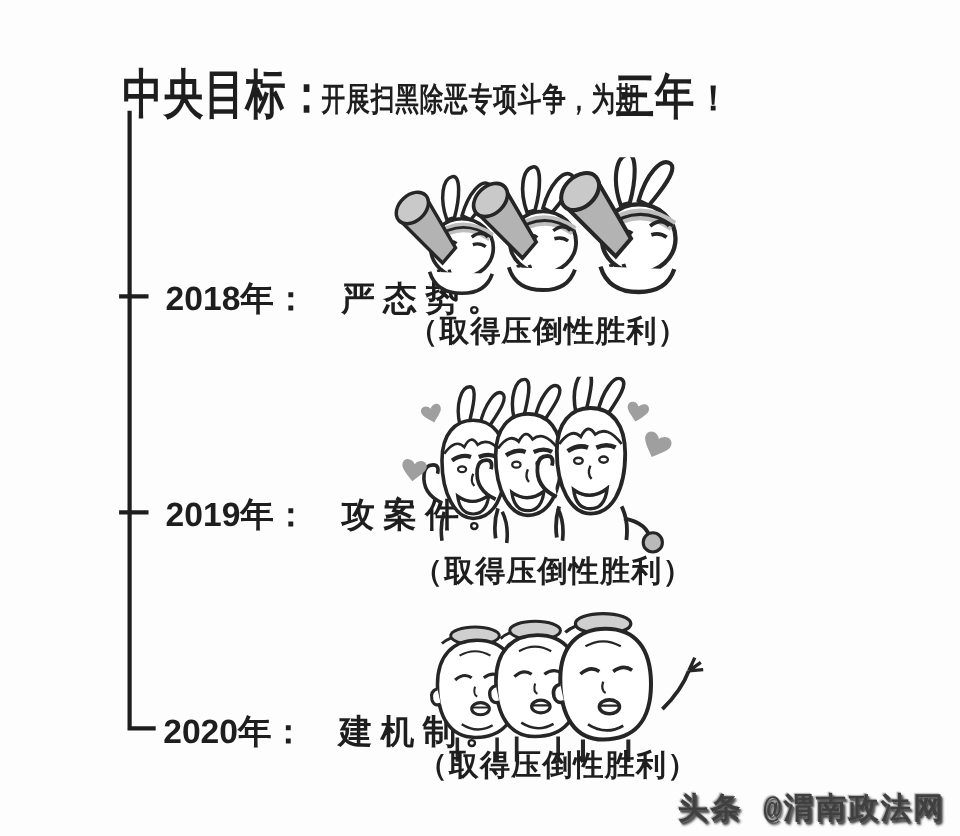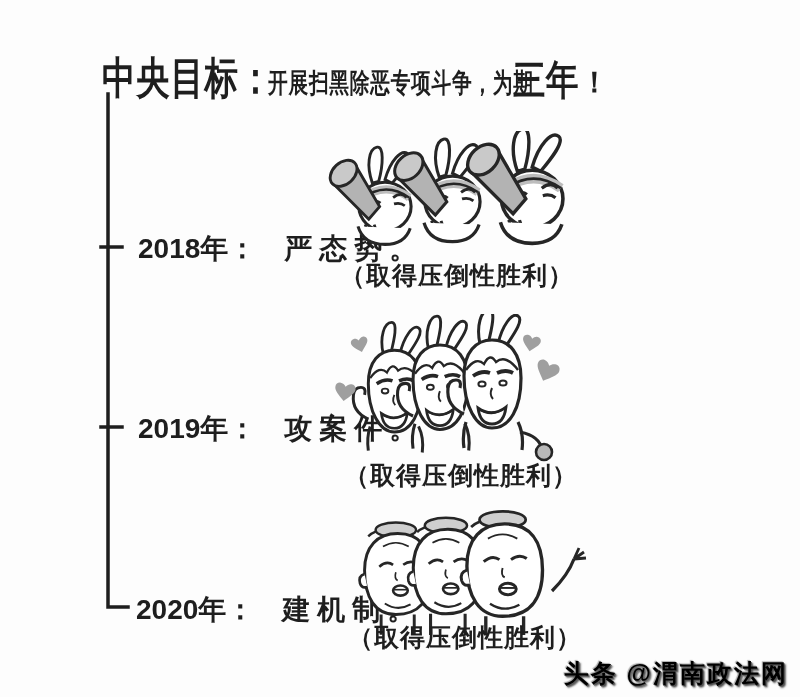--- a/index.html
+++ b/index.html
@@ -29,22 +29,23 @@
   .cap-2{left:336px;top:459px;width:250px;}
   .cap-3{left:340px;top:621px;width:250px;}
   .illu{position:absolute;}
   .illu-1{left:320px;top:131px;}
   .illu-2{left:328px;top:314px;}
   .illu-3{left:348px;top:505px;}
   
   .watermark{
     position:absolute;right:12px;top:657px;
     font-size:25px;font-weight:bold;letter-spacing:2px;white-space:nowrap;
-    color:#000000;
+    color:#404040;
     text-shadow:2px 2px 2px #4c4c4c,-1px -1px 1px #ababab,1px 1px 0 #777777;
+    font-family:Liberation Mono, monospace;
   }
 </style>
 </head>
 <body>
 
 <div class="canvas">
 
   <div class="title">
     <span class="t-main">中央目标：</span>
     <span class="t-detail">开展扫黑除恶专项斗争，为期</span>

